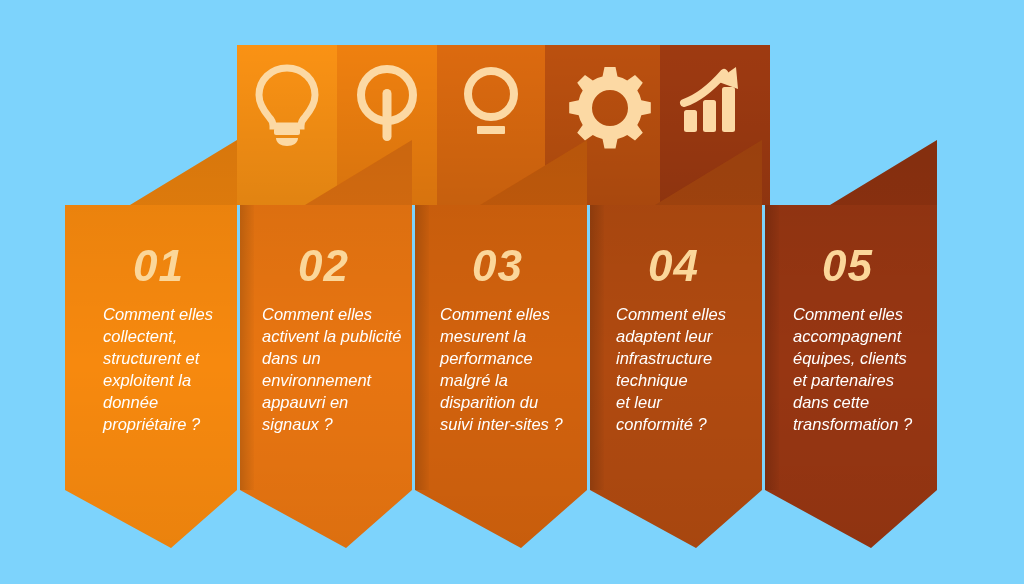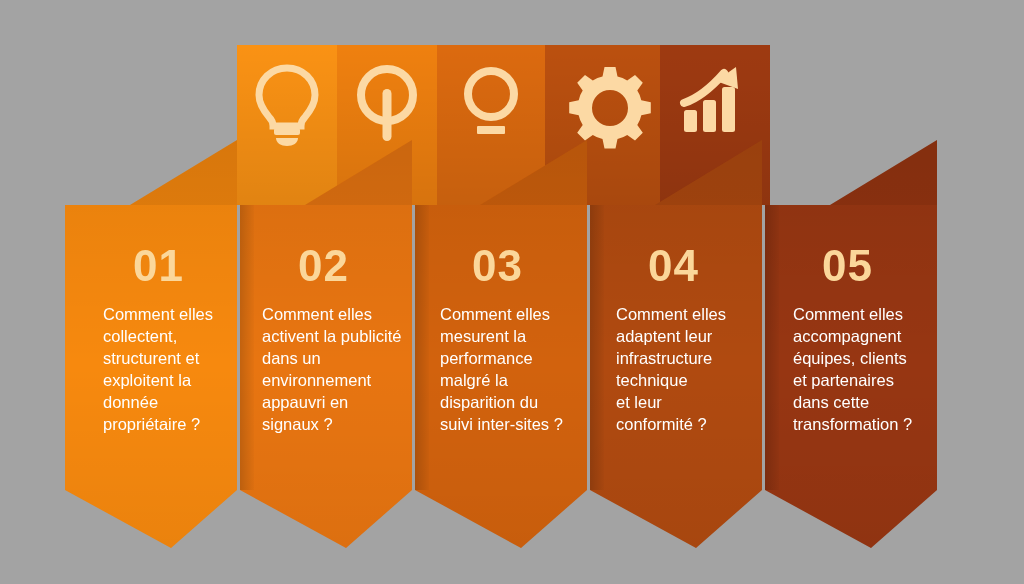--- a/index.html
+++ b/index.html
@@ -32,21 +32,21 @@
   }
   .body-text {
     font-family: "Liberation Sans", sans-serif;
     font-size: 16.5px;
     font-weight: normal;
   }
 </style>
 </head>
 <body>
 
-<div id="canvas" style="background: #a3a3a3;">
+<div id="canvas" style="background: #7dd3fc; font-style: italic;">
   <svg id="infographic-svg" viewBox="0 0 1024 584">
     <defs>
       <linearGradient id="tabShade" x1="0" y1="0" x2="0" y2="1">
         <stop offset="0%" stop-color="#000000" stop-opacity="0.0"></stop>
         <stop offset="100%" stop-color="#000000" stop-opacity="0.10"></stop>
       </linearGradient>
       <linearGradient id="bodyShade" x1="0" y1="0" x2="0" y2="1">
         <stop offset="0%" stop-color="#000000" stop-opacity="0.07"></stop>
         <stop offset="55%" stop-color="#000000" stop-opacity="0.0"></stop>
         <stop offset="100%" stop-color="#000000" stop-opacity="0.05"></stop>

